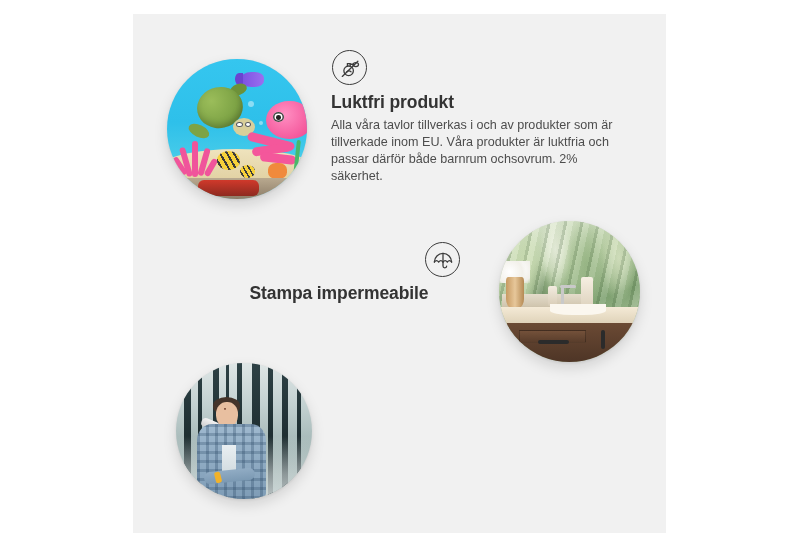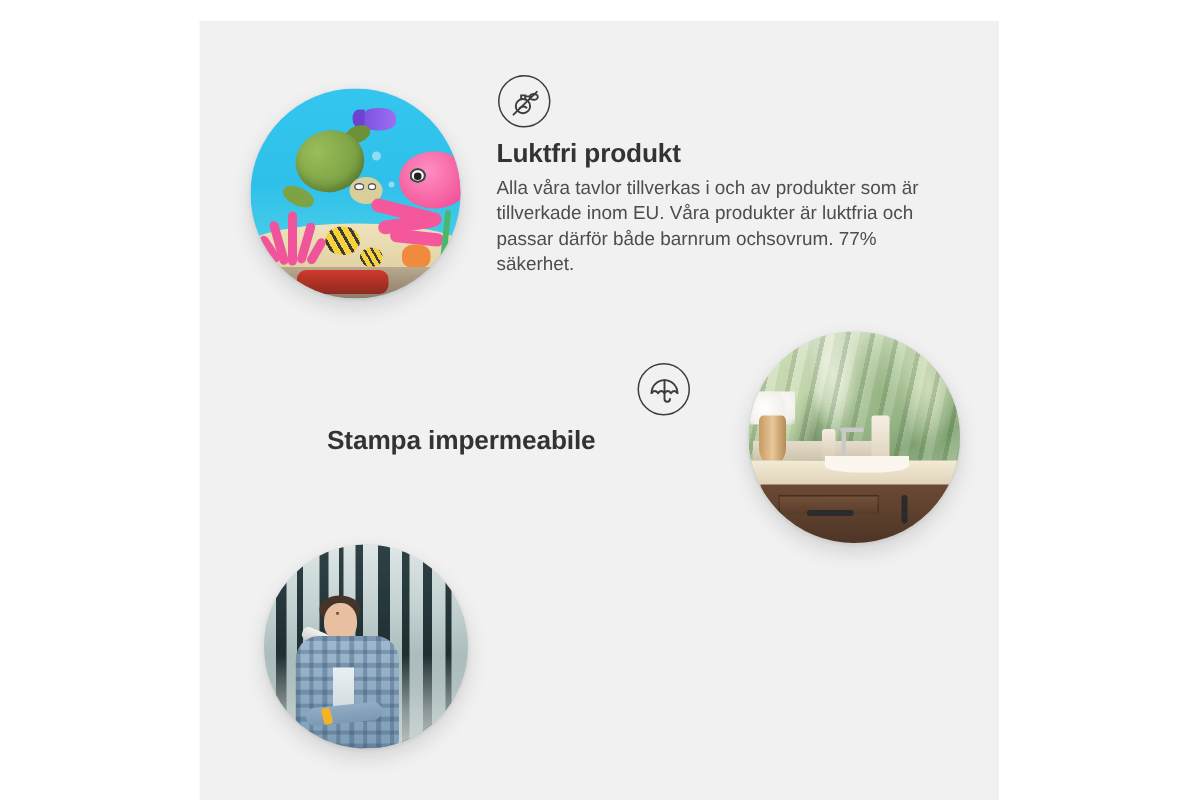--- a/index.html
+++ b/index.html
@@ -309,21 +309,21 @@
   .feature p {
     margin: 0;
     font-size: 12.6px;
     line-height: 17px;
     color: #4d4d4d;
   }
 
   #feature-odour { left: 331px; top: 36px; width: 282px; }
   #feature-odour .icon-circle { margin-left: 1px; }
 
-  #feature-water { left: 218px; top: 228px; width: 242px; text-align: left; }
+  #feature-water { left: 218px; top: 228px; width: 242px; text-align: center; }
   #feature-water .icon-row { display:flex; justify-content:flex-end; }
   #feature-water h3 { margin-top: 6px; }
 
   #feature-mount { left: 332px; top: 401px; width: 270px; }
 
   svg { display:block; }
 </style>
 </head>
 <body>
 
@@ -423,21 +423,21 @@
       <svg width="22" height="22" viewBox="0 0 24 24" fill="none" stroke="#3c3c3c" stroke-width="1.4" stroke-linecap="round">
         <circle cx="10.5" cy="15" r="5.2"></circle>
         <path d="M9.2 9.8 V7.2 h3 V9.8"></path>
         <path d="M12.4 7.9 h3.1 v1.6"></path>
         <ellipse cx="18.4" cy="8.3" rx="2.9" ry="2.1"></ellipse>
         <path d="M8.2 16.4 q2.6 -2.2 4.9 -0.3"></path>
         <path d="M3.6 21.2 L20.6 4.6"></path>
       </svg>
     </div>
     <h3>Luktfri produkt</h3>
-    <p>Alla våra tavlor tillverkas i och av produkter som är tillverkade inom EU. Våra produkter är luktfria och passar därför både barnrum ochsovrum. 77% säkerhet.</p>
+    <p>Alla våra tavlor tillverkas i och av produkter som är tillverkade inom EU. Våra produkter är luktfria och passar därför både barnrum ochsovrum. 2% säkerhet.</p>
   </div>
 
   <div class="feature" id="feature-water">
     <div class="icon-row">
       <div class="icon-circle">
         <svg width="22" height="22" viewBox="0 0 24 24" fill="none" stroke="#3c3c3c" stroke-width="1.4" stroke-linecap="round">
           <path d="M2.6 14.2 a9.4 9.4 0 0 1 18.8 0"></path>
           <path d="M2.6 14.2 q2.35 -2.9 4.7 0 q2.35 -2.9 4.7 0 q2.35 -2.9 4.7 0 q2.35 -2.9 4.7 0"></path>
           <path d="M12 4.8 V14.2"></path>
           <path d="M12 14.2 v4.4 a2 2 0 0 0 4 0"></path>

